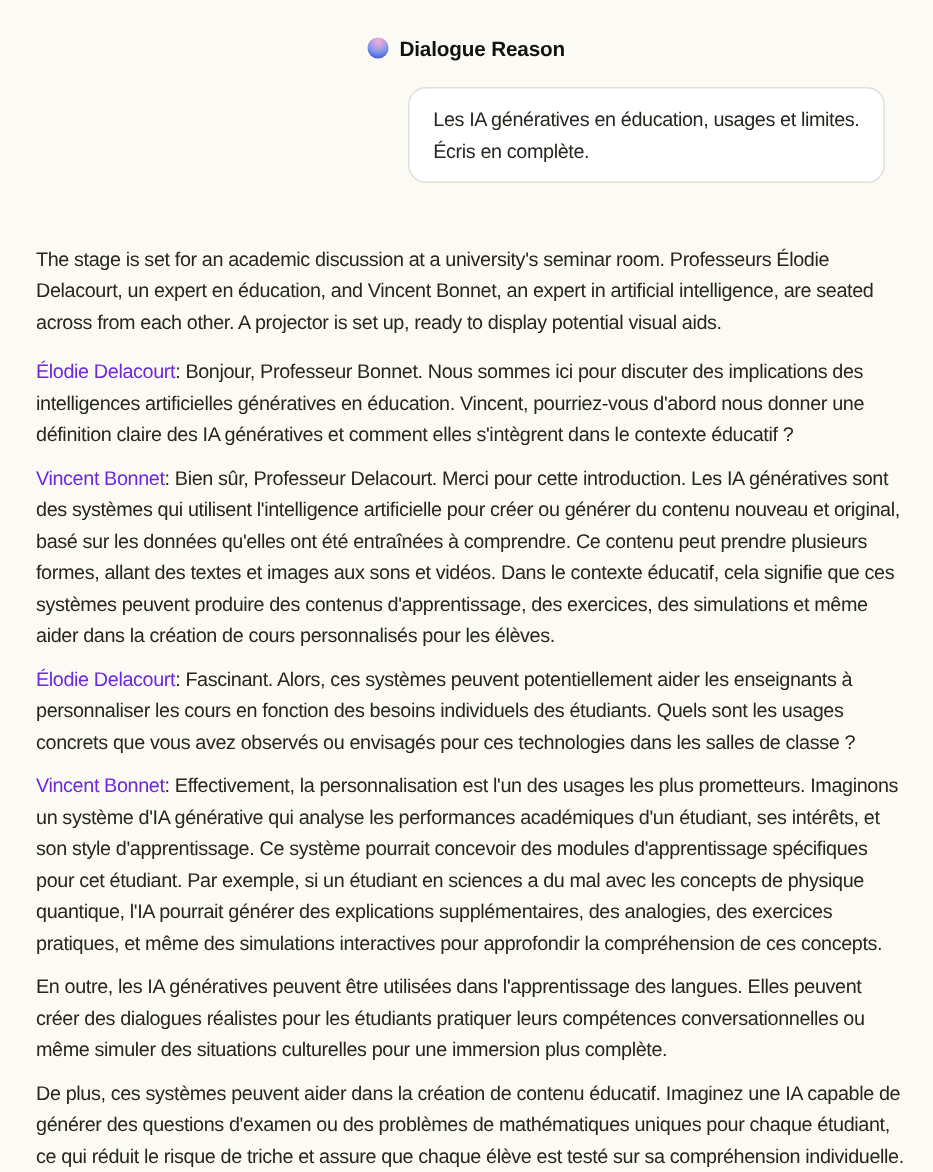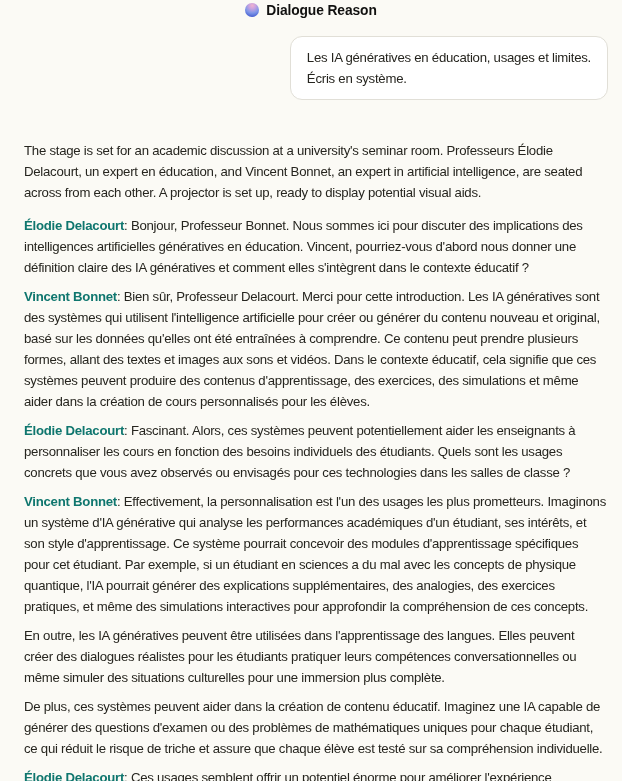--- a/index.html
+++ b/index.html
@@ -12,41 +12,41 @@
     overflow: hidden;
     background: #fbfaf5;
     font-family: "Liberation Sans", sans-serif;
     color: #26251f;
   }
   .chat-header {
     display: flex;
     align-items: center;
     justify-content: center;
     gap: 7px;
-    padding-top: 2px;
+    padding-top: 24px;
     height: 16px;
   }
   .logo-orb {
     width: 14px;
     height: 14px;
     border-radius: 50%;
     background: radial-gradient(circle at 52% 18%,
       #efb3cf 0%, #caa3e0 24%, #7e96e8 55%, #4b63d2 82%, #3a4fc0 100%);
     flex: 0 0 auto;
   }
   .chat-title {
     font-size: 13.8px;
     font-weight: 600;
     color: #111110;
     letter-spacing: -0.1px;
   }
   .user-row {
     display: flex;
     justify-content: flex-end;
-    padding: 0 14px;
+    padding: 0 32px;
     margin-top: 18px;
   }
   .user-bubble {
     background: #ffffff;
     border: 1px solid #e1dfd7;
     border-radius: 12px;
     padding: 10px 16px;
     max-width: 480px;
     font-size: 13.2px;
     letter-spacing: -0.25px;
@@ -61,36 +61,36 @@
     line-height: 21px;
     color: #26251f;
   }
   .para {
     margin: 0 0 8px 0;
   }
   .para.lead {
     margin-bottom: 12px;
   }
   .speaker {
-    font-weight: bold;
-    color: #0f766e;
+    font-weight: normal;
+    color: #6d28d9;
   }
 </style>
 </head>
 <body>
 
 <header class="chat-header">
   <span class="logo-orb"></span>
   <span class="chat-title">Dialogue Reason</span>
 </header>
 
 <div class="user-row">
   <div class="user-bubble">
     <div>Les IA génératives en éducation, usages et limites.</div>
-    <div>Écris en système.</div>
+    <div>Écris en complète.</div>
   </div>
 </div>
 
 <main class="assistant-body">
   <p class="para lead"><span class="speaker"></span><span>The stage is set for an academic discussion at a university's seminar room. Professeurs Élodie Delacourt, un expert en éducation, and Vincent Bonnet, an expert in artificial intelligence, are seated across from each other. A projector is set up, ready to display potential visual aids.</span></p>
 
   <p class="para"><span class="speaker">Élodie Delacourt</span><span>: Bonjour, Professeur Bonnet. Nous sommes ici pour discuter des implications des intelligences artificielles génératives en éducation. Vincent, pourriez-vous d'abord nous donner une définition claire des IA génératives et comment elles s'intègrent dans le contexte éducatif ?</span></p>
 
   <p class="para"><span class="speaker">Vincent Bonnet</span><span>: Bien sûr, Professeur Delacourt. Merci pour cette introduction. Les IA génératives sont des systèmes qui utilisent l'intelligence artificielle pour créer ou générer du contenu nouveau et original, basé sur les données qu'elles ont été entraînées à comprendre. Ce contenu peut prendre plusieurs formes, allant des textes et images aux sons et vidéos. Dans le contexte éducatif, cela signifie que ces systèmes peuvent produire des contenus d'apprentissage, des exercices, des simulations et même aider dans la création de cours personnalisés pour les élèves.</span></p>
 

